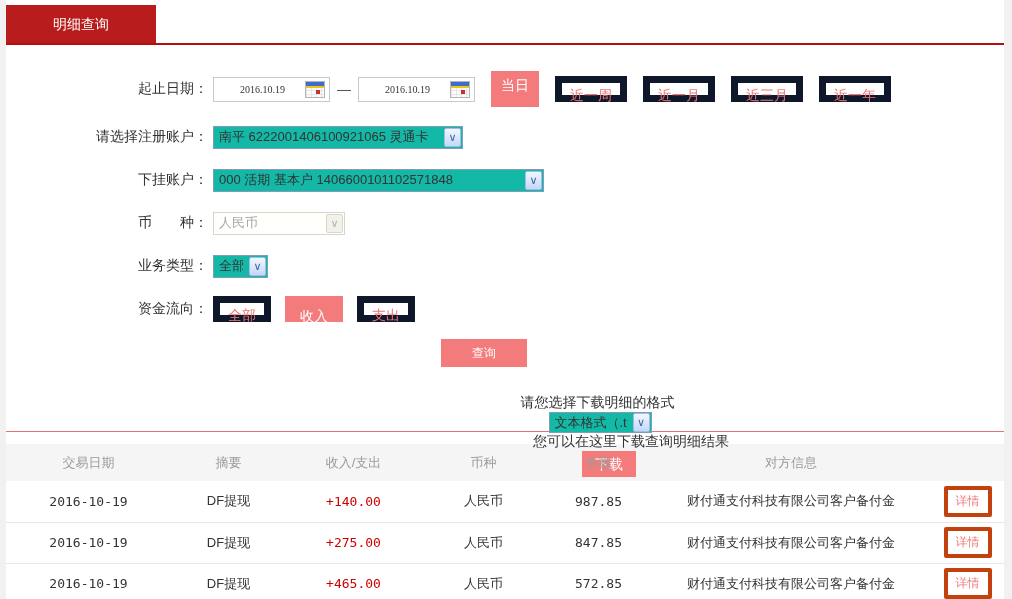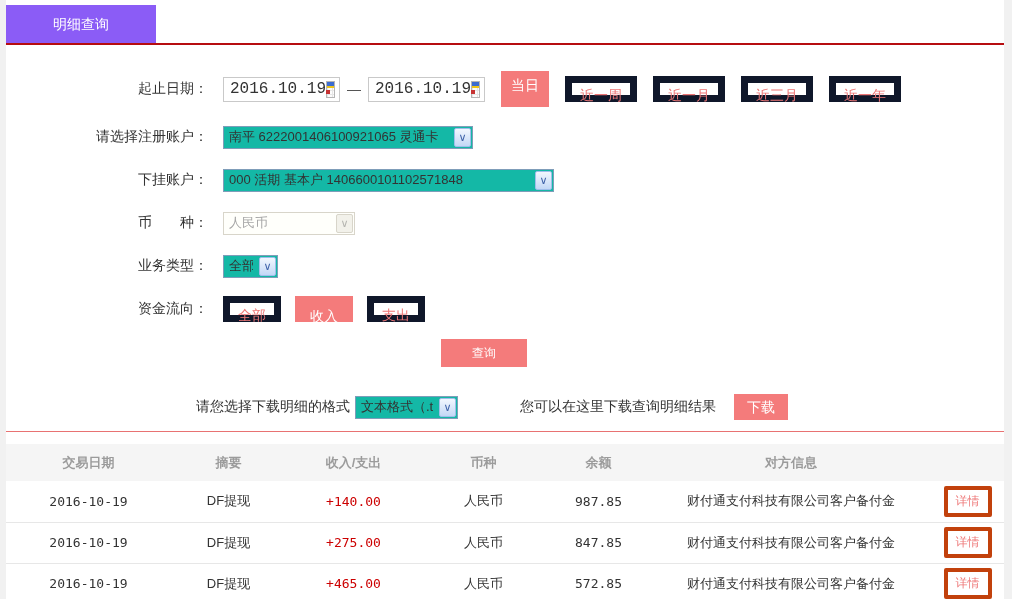--- a/index.html
+++ b/index.html
@@ -8,34 +8,34 @@
     background:#f1f1f1;
     font-family:"Liberation Sans","DejaVu Sans",sans-serif;
     font-size:14px; color:#333;
   }
   .page { background:#fff; margin:0 8px 0 6px; height:599px; }
 
   
   .tab-bar { padding-top:5px; border-bottom:2px solid #b60d10; }
   .tab-active {
     display:block; width:150px; height:38px; line-height:38px;
-    background:#8b5cf6; color:#fff; text-align:center; font-size:14px;
+    background:#b91c1c; color:#fff; text-align:center; font-size:14px;
     cursor:pointer;
   }
 
   
   .form { padding-top:26px; }
   .form-row { display:flex; align-items:center; min-height:26px; margin-bottom:17px; }
-  .form-label { width:202px; text-align:right; margin-right:15px; color:#333; white-space:pre; }
+  .form-label { width:202px; text-align:right; margin-right:5px; color:#333; white-space:pre; }
 
   .date-box {
     display:inline-flex; align-items:center; width:117px; height:25px;
     border:1px solid #c9c9c9; background:#fff; padding:0 4px 0 6px;
   }
-  .date-text { flex:1; text-align:center; font-size:16px; font-family:Liberation Mono, monospace; }
+  .date-text { flex:1; text-align:center; font-size:10px; font-family:Liberation Serif, serif; }
   .cal-icon {
     width:20px; height:17px; display:inline-block; position:relative;
     border:1px solid #b5b5b5; background:#fcfcfc;
     background-image:repeating-linear-gradient(0deg,#e6e6e6 0 1px,transparent 1px 4px),
                      repeating-linear-gradient(90deg,#e6e6e6 0 1px,transparent 1px 5px);
     background-position:0 6px; cursor:pointer;
   }
   .cal-icon::before { content:""; position:absolute; left:0; right:0; top:0; height:4px;
     background:#3c6cd0; border-bottom:2px solid #f0c515; }
   .cal-icon::after { content:""; position:absolute; right:4px; bottom:3px; width:4px; height:4px; background:#c63232; }
@@ -80,35 +80,35 @@
 
   
   .query-row { text-align:center; margin-top:6px; margin-bottom:0; display:block; }
   .query-btn {
     width:86px; height:28px; line-height:28px; display:inline-block;
     background:#f47b7b; color:#fff; border:none; font-size:12px; cursor:pointer;
     margin-left:-42px;
   }
 
   
-  .download-row { display:flex; align-items:center; height:26px; margin-top:27px; padding-left:190px; }
+  .download-row { display:flex; align-items:center; height:26px; margin-top:27px; padding-left:190px;flex-direction:column; }
   .dl-label { margin-right:5px; }
   .dl-hint { margin-left:62px; }
   .dl-btn {
     display:inline-block; height:26px; line-height:26px; padding:0 13px;
     background:#f47b7b; color:#fff; font-size:14px; border:none; cursor:pointer; margin-left:18px;
   }
 
   
   .table-section { border-top:1px solid #e87272; margin-top:11px; padding-top:12px; }
   table { width:100%; border-collapse:collapse; table-layout:fixed; font-size:13px; }
   col.c1{width:165px} col.c2{width:115px} col.c3{width:135px} col.c4{width:125px}
   col.c5{width:105px} col.c6{width:280px} col.c7{width:73px}
   thead th {
-    background:#f5f5f5; color:#9b9b9b; font-weight:bold; height:37px;
+    background:#f5f5f5; color:#9b9b9b; font-weight:normal; height:37px;
     text-align:center; font-size:13px;
   }
   tbody td { height:41px; text-align:center; border-bottom:1px solid #e7e7e7; color:#333; }
   td.amount { color:#cc0000; }
   td.num, td.date-cell { font-family:"DejaVu Sans Mono","Liberation Mono",monospace; font-size:13px; }
   .detail-btn {
     display:inline-block; padding:3px 8px; border:4px solid #c2410c; border-radius:2px;
     color:#ee7979; background:#fff; font-size:12px; cursor:pointer;
   }
 </style>

